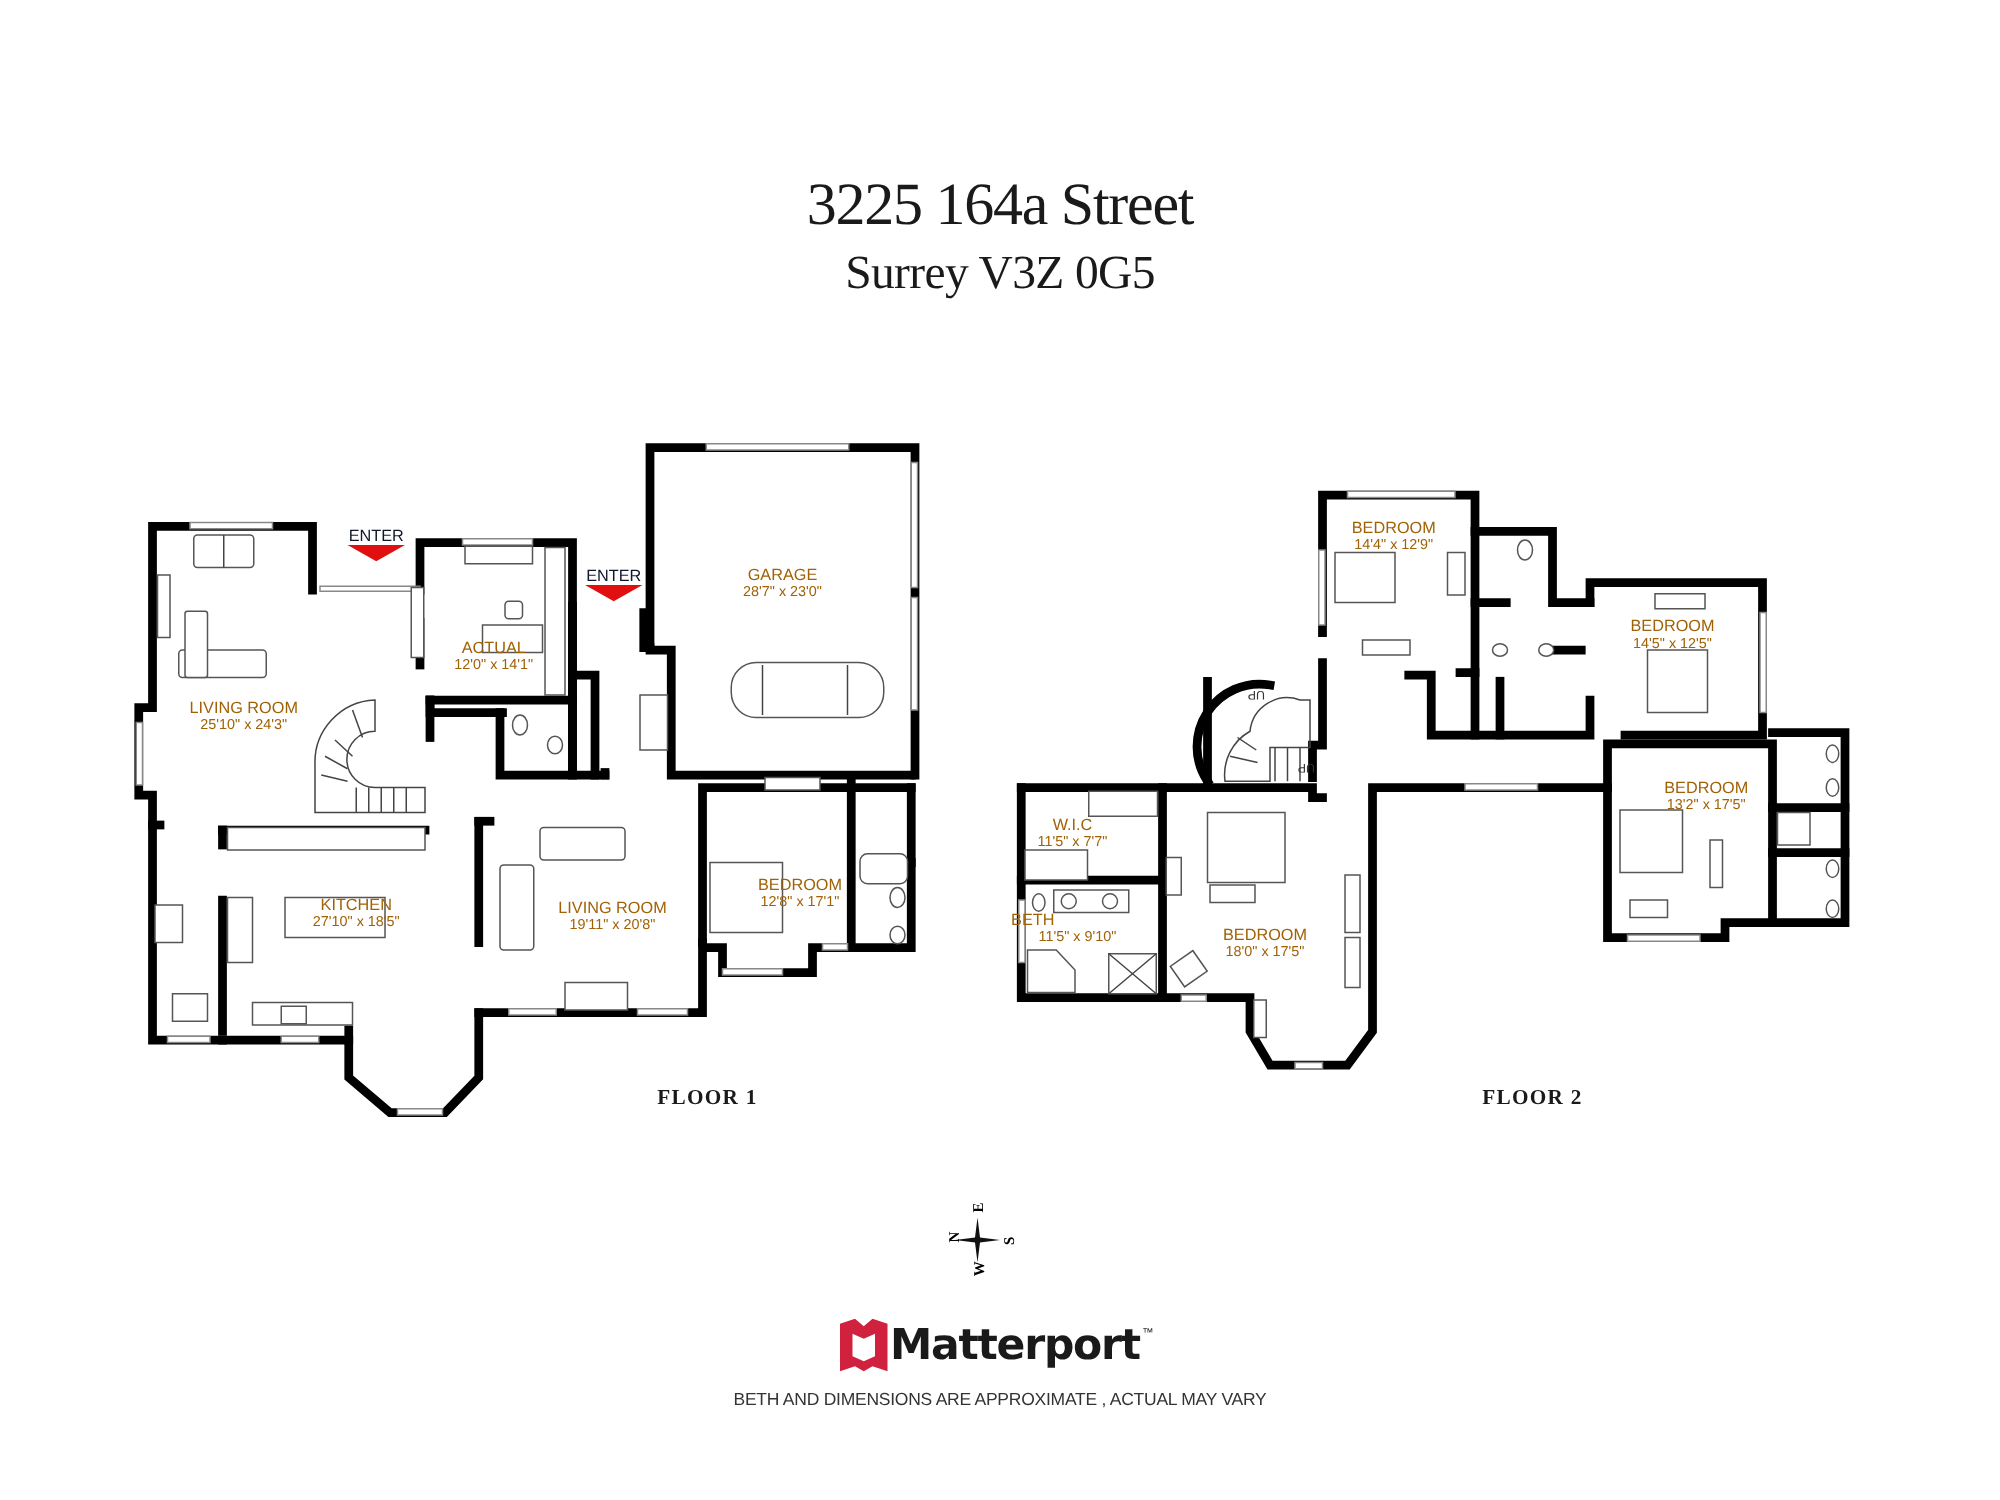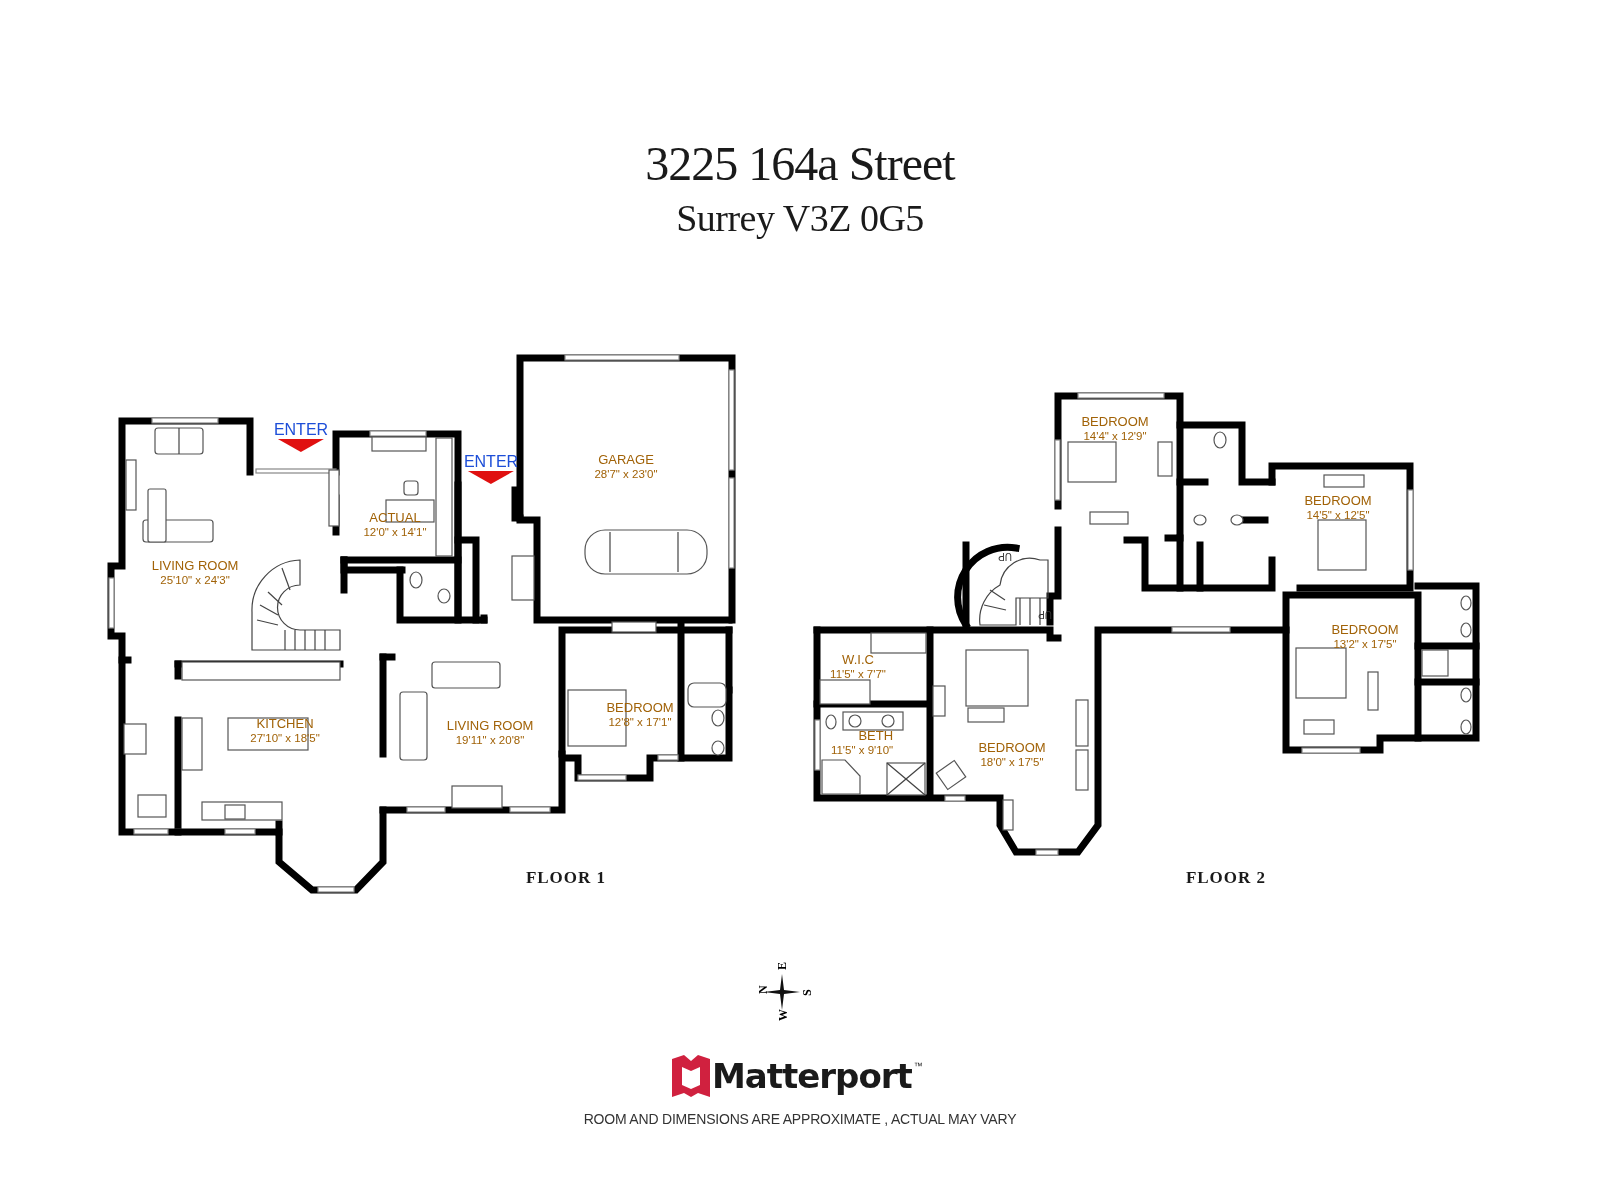--- a/index.html
+++ b/index.html
@@ -7,21 +7,21 @@
   .title { position:absolute; left:0; width:1600px; text-align:center; font-family:"Liberation Serif", serif; color:#1a1a1a; }
   .title.l1 { top:136px; font-size:48px; letter-spacing:-1px; }
   .title.l2 { top:196px; font-size:38px; letter-spacing:-0.5px; }
   svg.plan { position:absolute; left:0; top:0; }
   .wall { stroke:#000; stroke-width:7; fill:none; stroke-linecap:square; stroke-linejoin:miter; }
   .thin { stroke:#444; stroke-width:1.2; fill:none; }
   .furn { stroke:#555; stroke-width:1.2; fill:#fff; }
   .win { stroke:#888; stroke-width:1.2; fill:#fff; }
   .rlabel { position:absolute; font-size:13px; color:#a16207; text-align:center; line-height:15px; white-space:nowrap; transform:translateX(-50%); }
   .rlabel .dim { font-size:11.5px; display:block; }
-  .enter { position:absolute; font-size:16px; color:#1d4ed8; transform:translateX(-50%); }
+  .enter { position:absolute; font-size:13px; color:#0f172a; transform:translateX(-50%); text-align:center; }
   .enter .tri { width:0; height:0; border-left:23px solid transparent; border-right:23px solid transparent; border-top:13px solid #e01010; margin:0 auto; }
   .floorlabel { position:absolute; top:868px; font-family:"Liberation Serif", serif; font-weight:bold; font-size:17px; letter-spacing:1px; transform:translateX(-50%);margin-left:48px; }
   .compass { position:absolute; left:752px; top:962px; width:60px; height:60px; }
   .logo { position:absolute; left:670px; top:1055px; display:flex; align-items:center; }
   .logo .name { font-family:"DejaVu Sans", sans-serif; font-weight:bold; font-size:34px; margin-left:0; letter-spacing:-1px; }
   .logo .tm { font-size:9px; vertical-align:top; margin-left:2px; position:relative; top:-10px; }
   .disclaimer { position:absolute; top:1111px; left:0; width:1600px; text-align:center; font-size:14px; color:#333; letter-spacing:-0.2px; }
 </style>
 </head>
 <body>
@@ -267,21 +267,21 @@
 </div>
 <div class="rlabel" style="left:1365px; top:622px;">
   <span>BEDROOM</span>
   <span class="dim">13'2" x 17'5"</span>
 </div>
 <div class="rlabel" style="left:858px; top:652px;">
   <span>W.I.C</span>
   <span class="dim">11'5" x 7'7"</span>
 </div>
 <div class="rlabel" style="left:862px; top:728px;">
-  <span style="display:block;text-align:right;margin-left:-22px;">BETH</span>
+  <span style="display:block;text-align:left;margin-left:-22px;">BETH</span>
   <span class="dim">11'5" x 9'10"</span>
 </div>
 <div class="rlabel" style="left:1012px; top:740px;">
   <span>BEDROOM</span>
   <span class="dim">18'0" x 17'5"</span>
 </div>
 
 <div class="floorlabel" style="left:518px;">FLOOR 1</div>
 <div class="floorlabel" style="left:1178px;">FLOOR 2</div>
 
@@ -297,13 +297,13 @@
 
 <div class="logo">
   <svg width="42" height="42" viewBox="0 0 42 42">
     <path d="M2 4 L14 0 L21 6 L28 0 L40 4 L40 42 L28 38 L21 42 L14 38 L2 42 Z" fill="#d0213f"></path>
     <path d="M12 12 L21 16 L30 12 L30 30 L21 34 L12 30 Z" fill="#fff"></path>
   </svg>
   <span class="name">Matterport</span>
   <span class="tm">™</span>
 </div>
 
-<div class="disclaimer">ROOM AND DIMENSIONS ARE APPROXIMATE , ACTUAL MAY VARY</div>
+<div class="disclaimer">BETH AND DIMENSIONS ARE APPROXIMATE , ACTUAL MAY VARY</div>
 
 </body></html>

